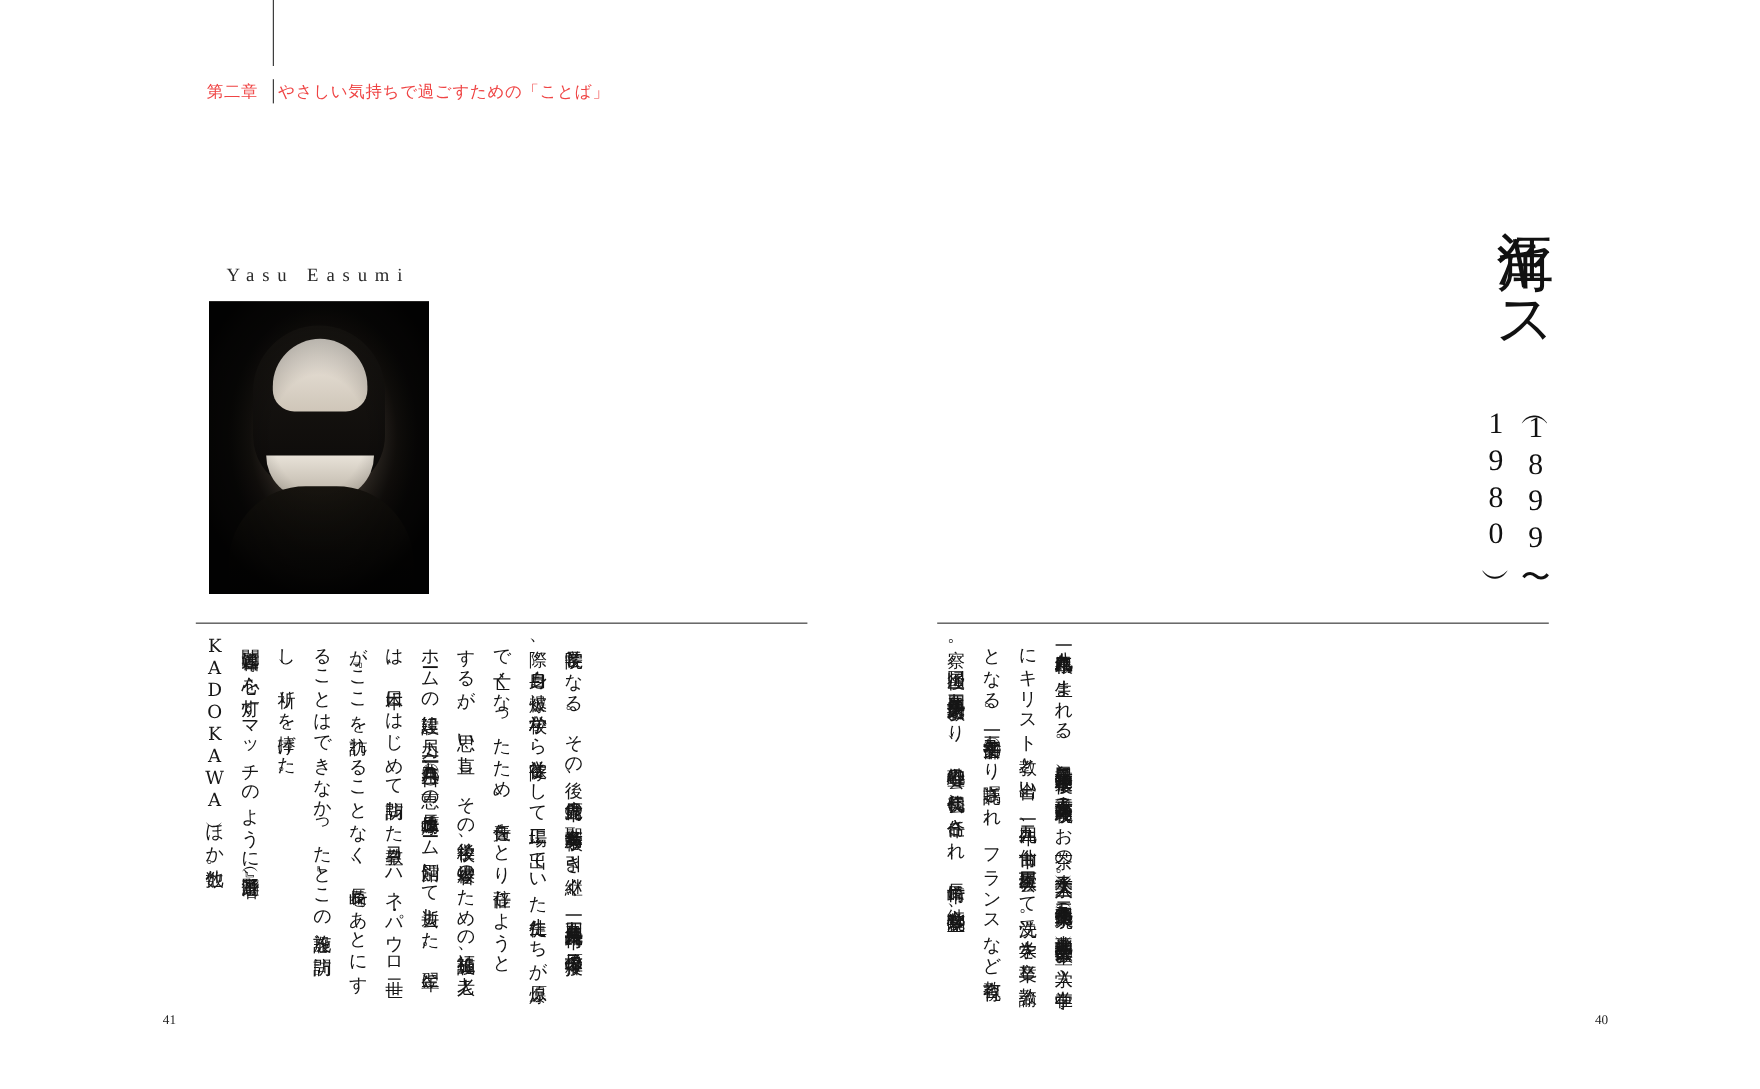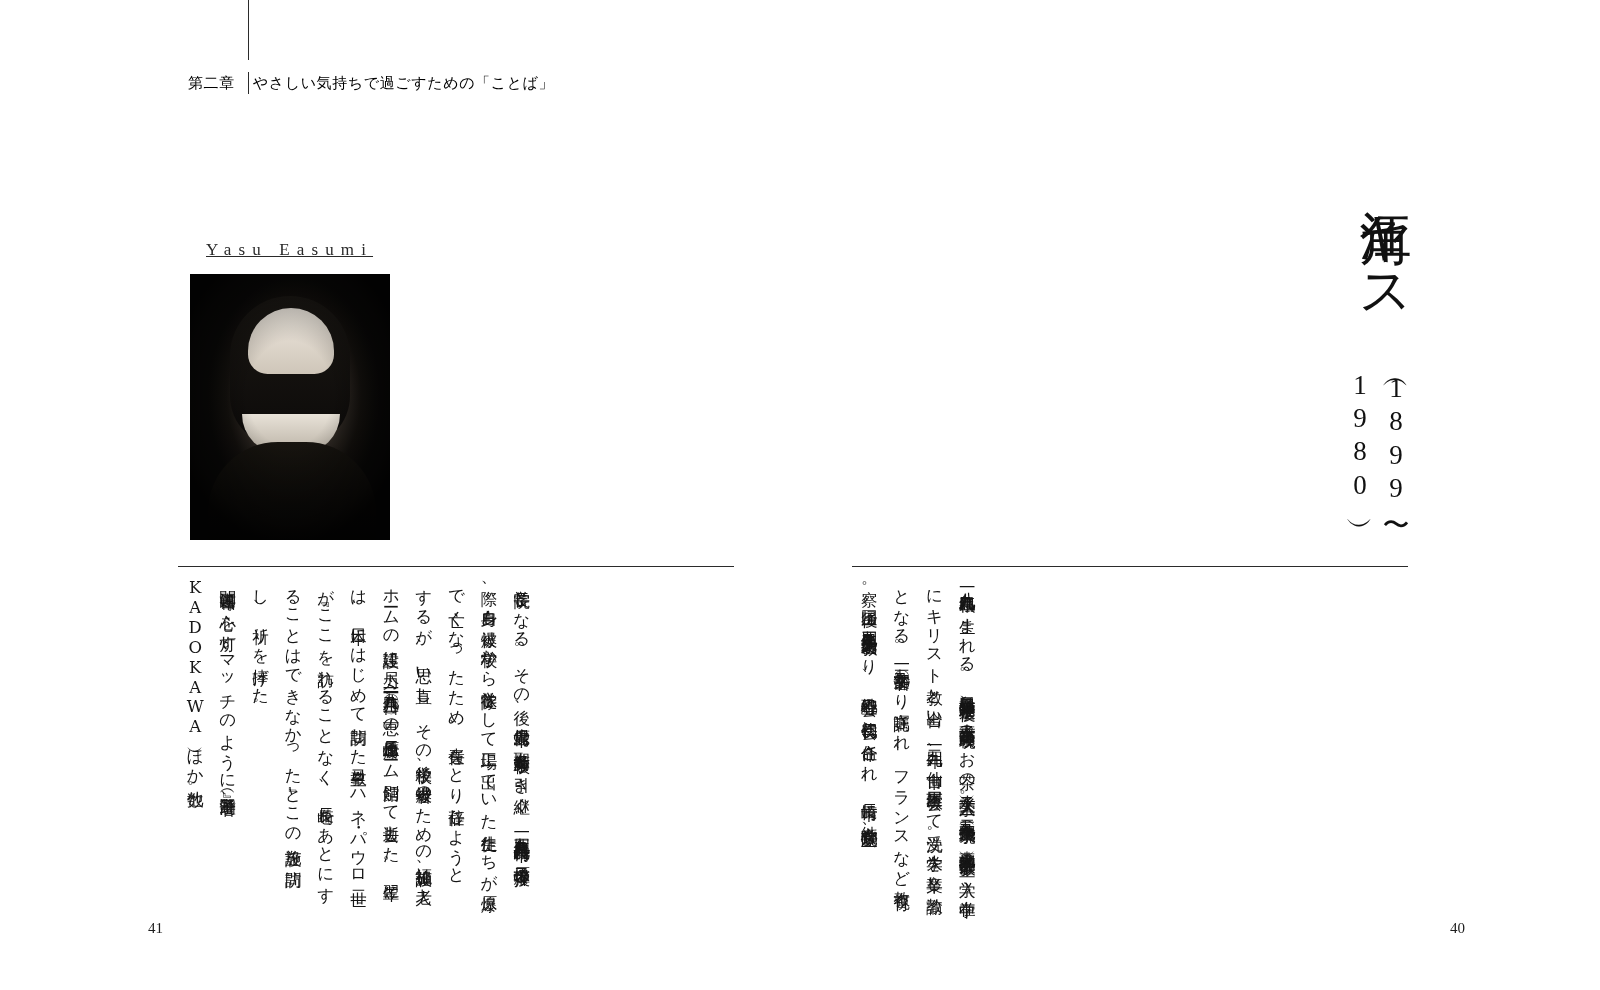--- a/index.html
+++ b/index.html
@@ -32,37 +32,36 @@
     width: 1px;
     height: 22px;
     background: #2b2b2b;
   }
   .running-head {
     position: absolute;
     left: 188px;
     top: 74px;
     font-size: 15px;
     letter-spacing: 0.04em;
-    color: #000000;
+    color: #ef4444;
     white-space: nowrap;
   }
   .running-head .chapter {
     margin-right: 18px;
   }
 
   
   .photo-caption {
     position: absolute;
     left: 206px;
     top: 240px;
     font-size: 17px;
     letter-spacing: 0.42em;
     color: #2a2a2a;
     font-family: "Liberation Serif", "DejaVu Serif", serif;
-    text-decoration: underline;
   }
   .portrait {
     position: absolute;
     left: 190px;
     top: 274px;
     width: 200px;
     height: 266px;
     background:
       radial-gradient(ellipse 86px 120px at 52% 46%, #6d6054 0%, #3a332c 46%, #14110e 78%, #0a0908 100%),
       linear-gradient(160deg, #12100e 0%, #070606 100%);
@@ -189,21 +188,21 @@
     font-family: "Liberation Serif", "DejaVu Serif", serif;
     font-size: 27px;
     letter-spacing: 0.12em;
     color: #111;
   }
 
   
   .folio {
     position: absolute;
     font-family: "Liberation Serif", "DejaVu Serif", serif;
-    font-size: 15px;
+    font-size: 12px;
     color: #1d1d1d;
     top: 920px;
   }
   .folio-left { left: 148px; }
   .folio-right { left: 1410px; margin-left: 40px; }
 </style>
 </head>
 <body>
 
 <div class="corner-rule"></div>

